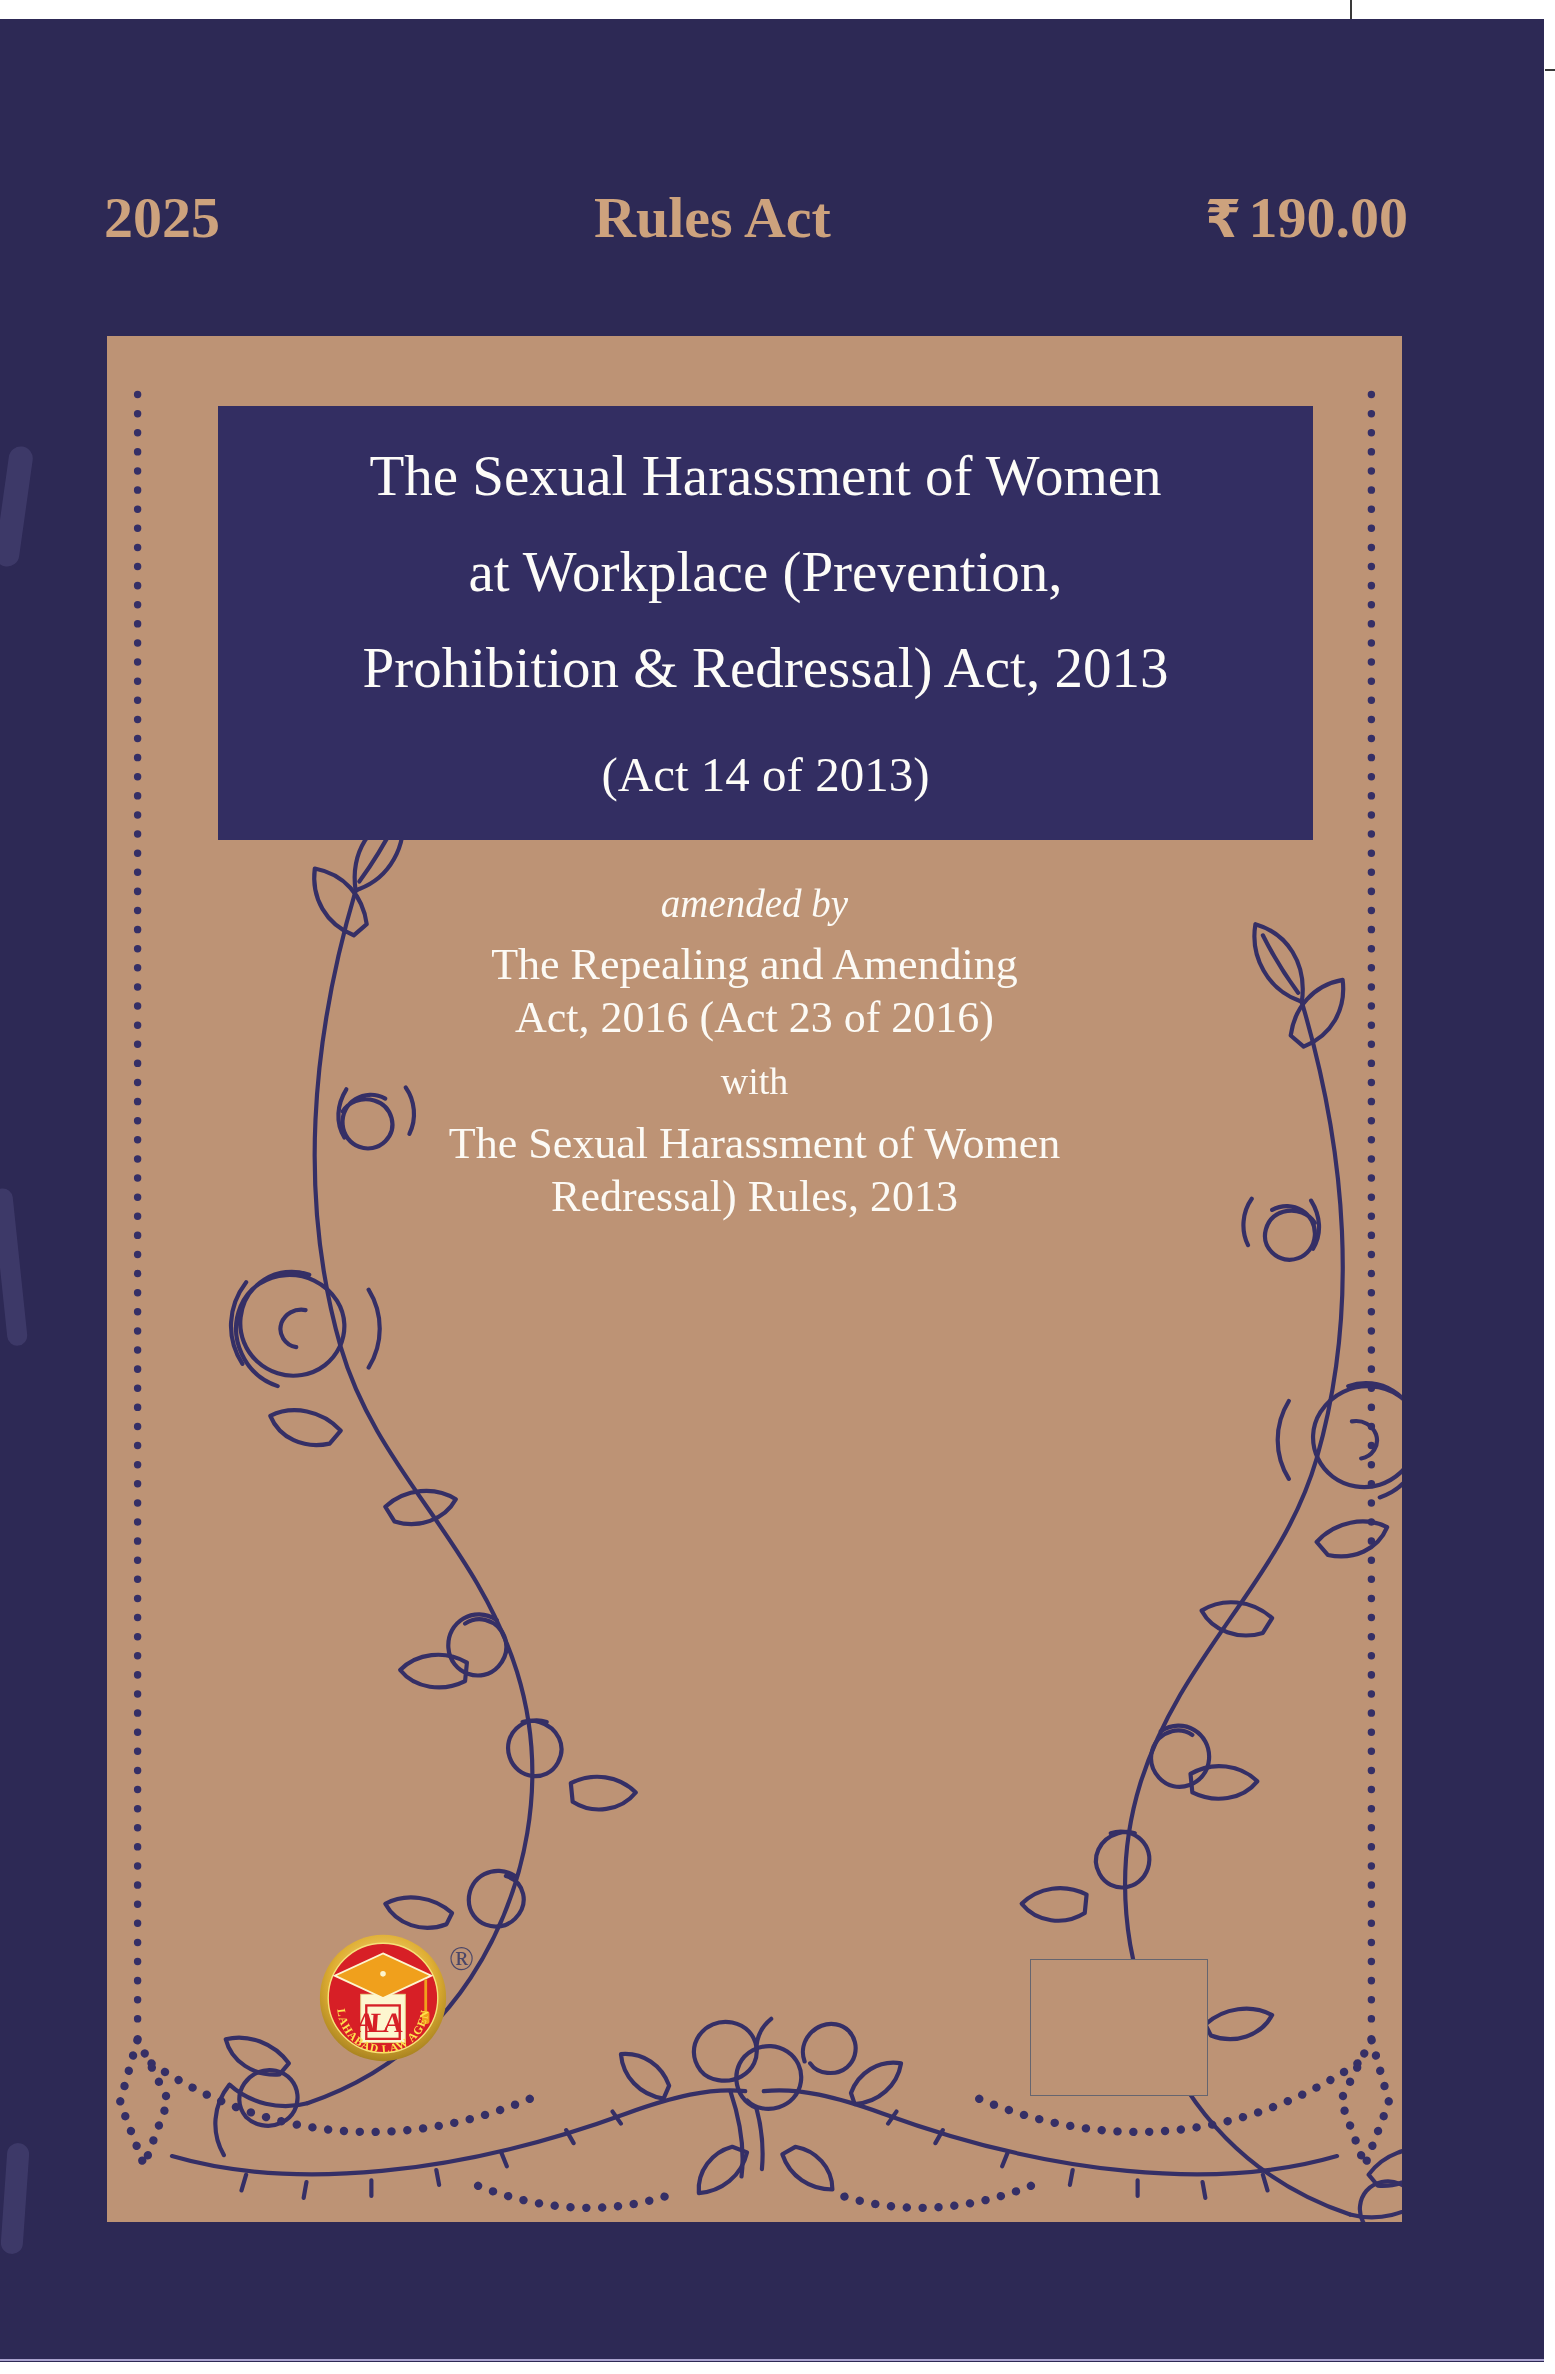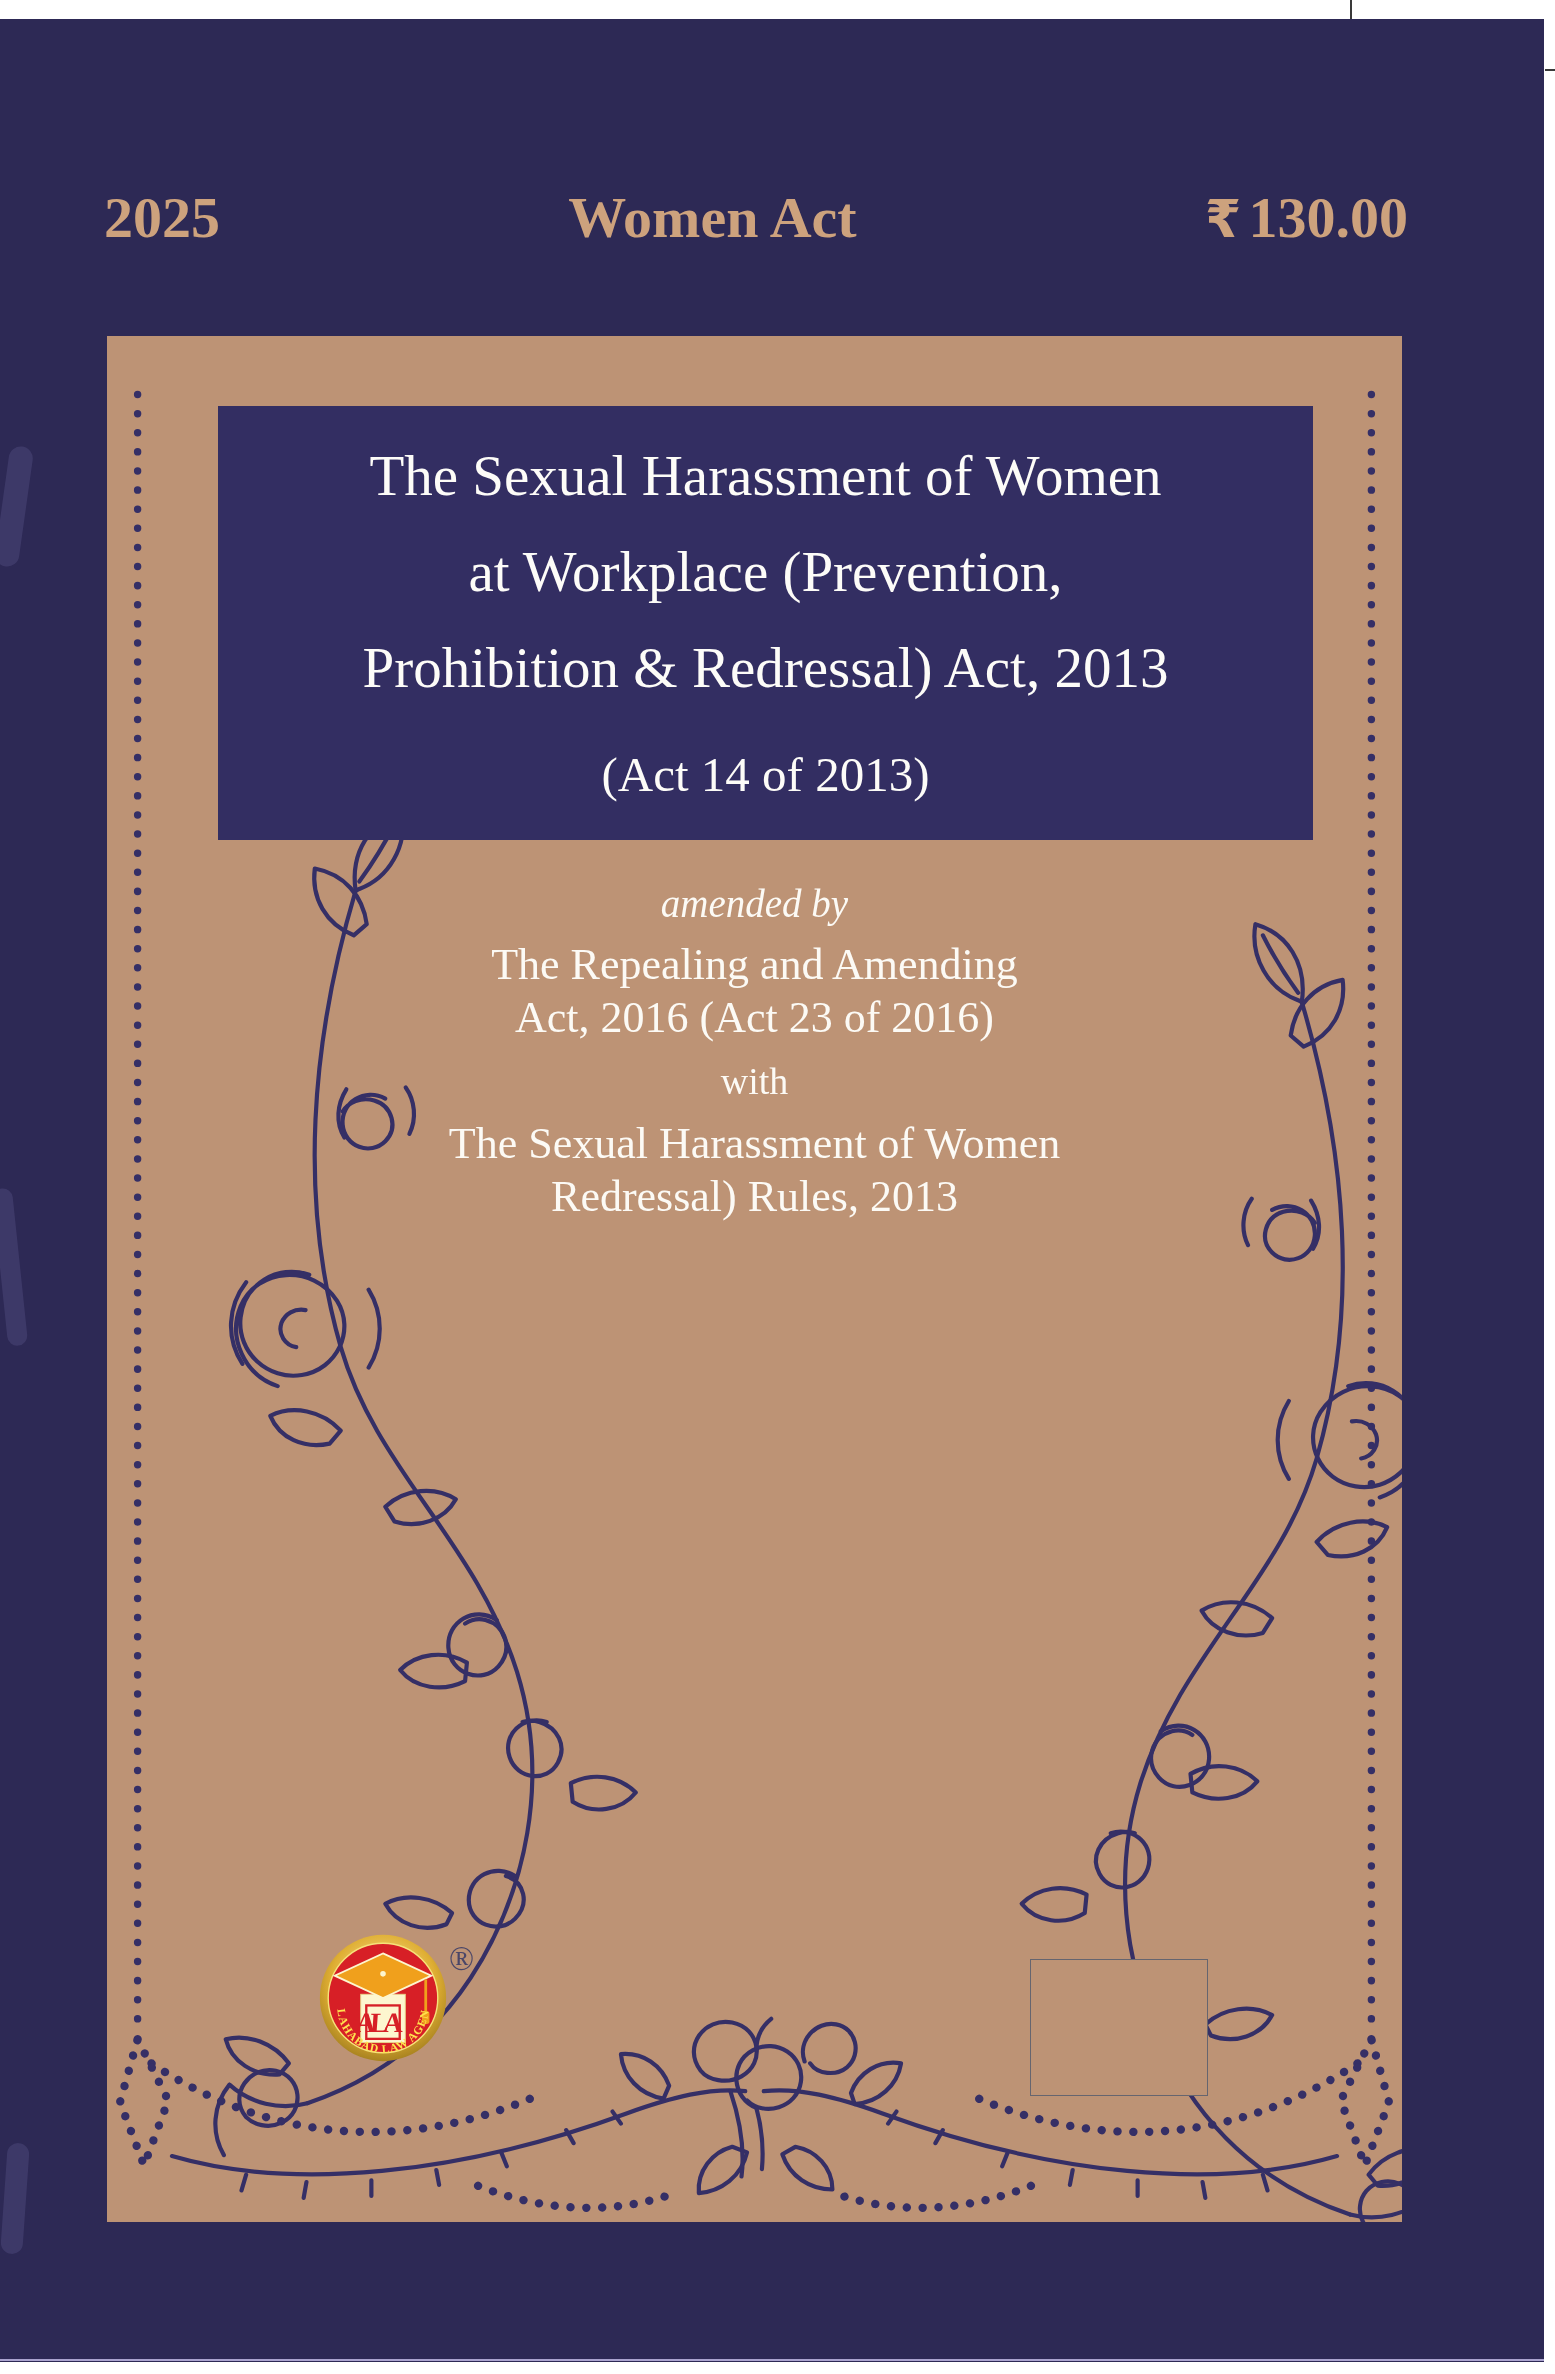--- a/index.html
+++ b/index.html
@@ -58,22 +58,22 @@
   <div class="crop-h"></div>
 
   <div class="cover">
 
     <div class="ghost g1"></div>
     <div class="ghost g2"></div>
     <div class="ghost g3"></div>
 
     <div class="header-row">
       <span>2025</span>
-      <span>Women Act</span>
-      <span><span class="rupee">₹</span><span>130.00</span></span>
+      <span>Rules Act</span>
+      <span><span class="rupee">₹</span><span>190.00</span></span>
     </div>
 
     <div class="panel">
 
       <svg class="deco" viewBox="0 0 1396 2033">
         <defs>
           <g id="sideVine">
 
             <path d="M268,598 C220,760 206,930 252,1090 C290,1222 398,1300 442,1440 C478,1556 452,1678 392,1770 C350,1834 290,1880 216,1905"></path>
 

